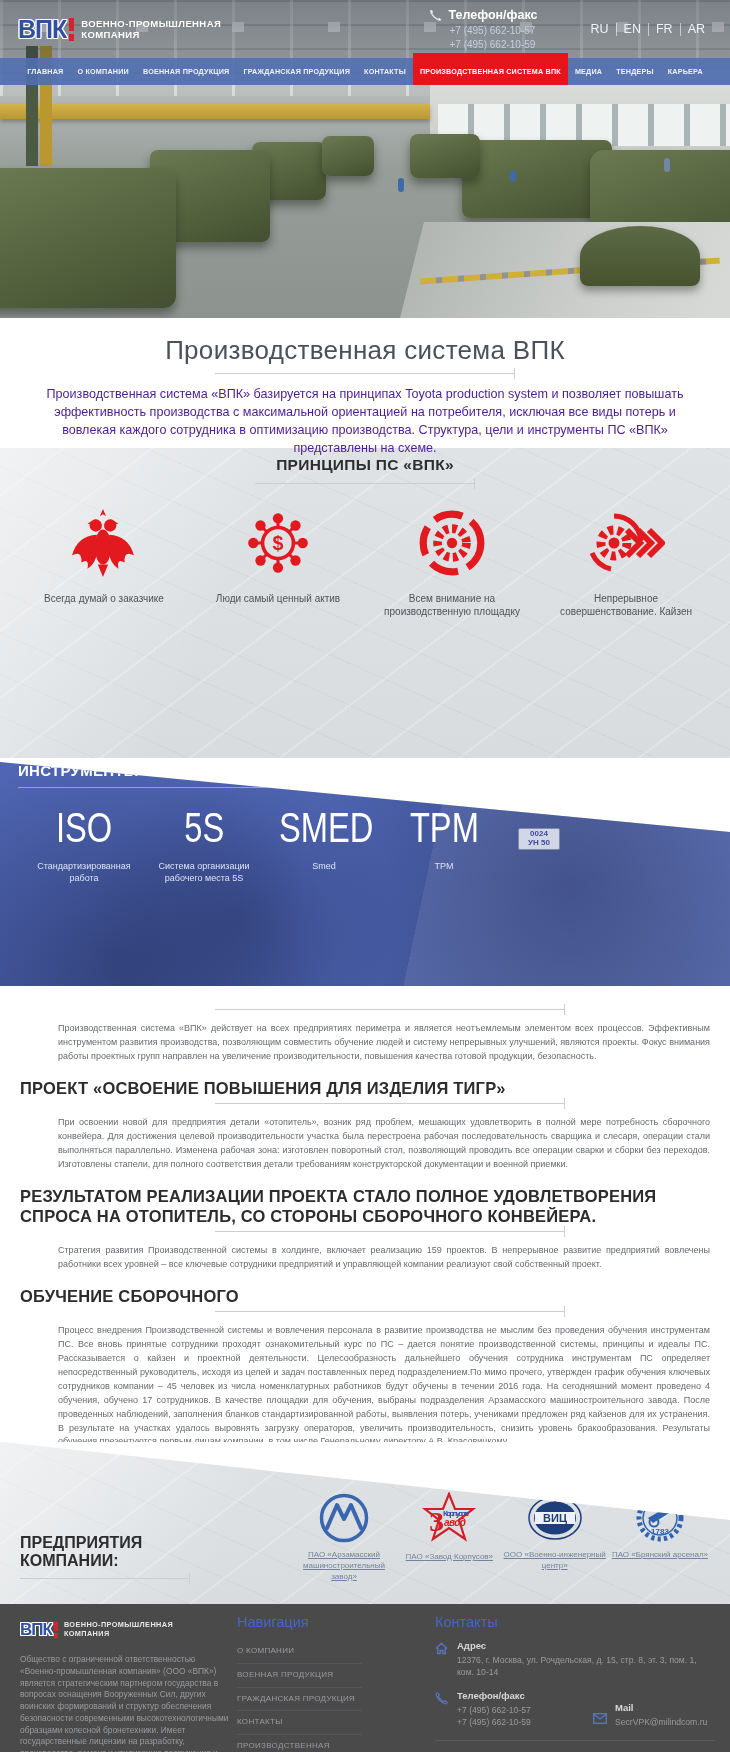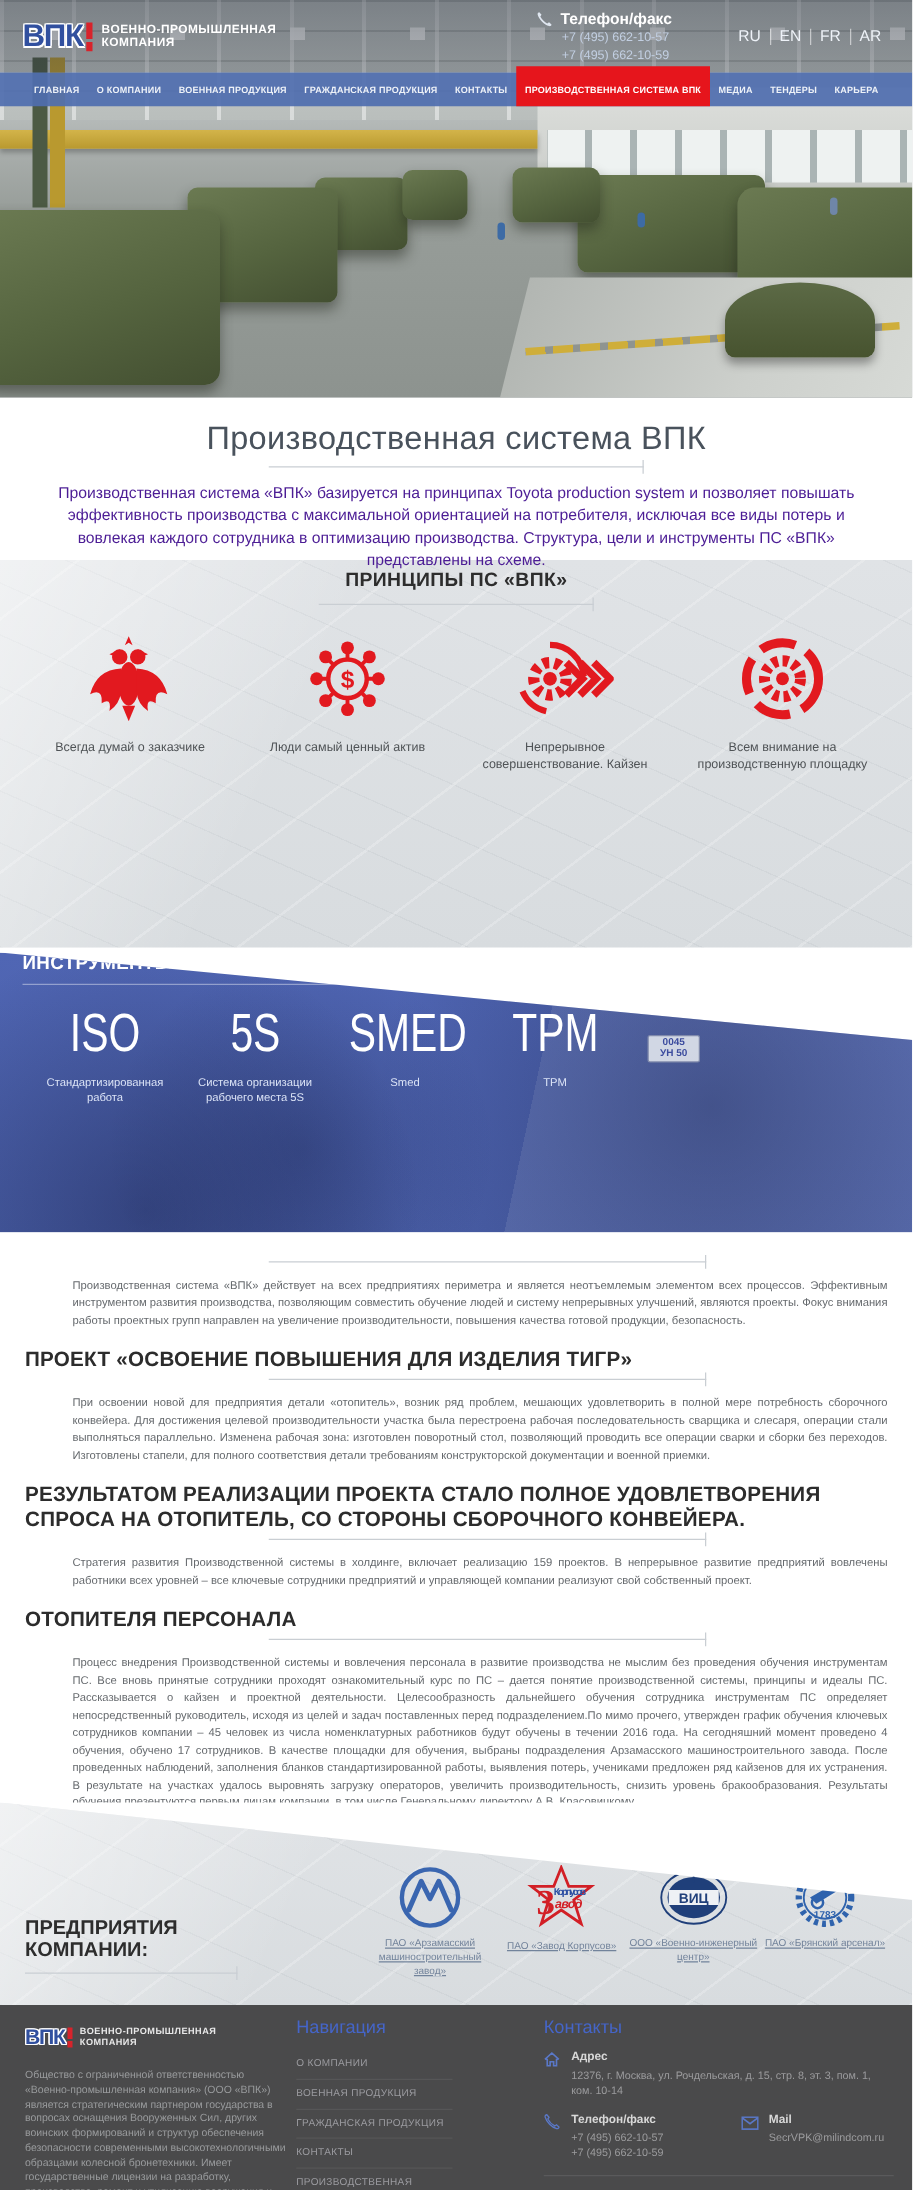--- a/index.html
+++ b/index.html
@@ -140,21 +140,21 @@
   .f-h { font-size:14.5px; color:#4565c8; margin-bottom:10px; font-weight:400; }
   .f-nav-item { font-size:8px; color:#9b9ba0; letter-spacing:.3px; padding:6px 0; border-bottom:1px solid #565657; line-height:1.35; cursor:pointer; }
   .f-nav-item:last-child { border-bottom:none; }
   .f-col-contacts { position:absolute; left:435px; top:10px; width:280px; }
   .c-row { display:flex; gap:8px; margin-bottom:12px; }
   .c-icon { width:14px; flex:none; padding-top:1px; }
   .c-label { font-size:9.5px; font-weight:bold; color:#d8d8d8; margin-bottom:3px; }
   .c-text { font-size:8.6px; line-height:1.4; color:#9b9b9d; }
   .c-pair { display:flex; }
   .c-pair .c-row { width:158px; margin-bottom:0; }
-  .c-pair .c-row.mail { width:auto; }
+  .c-pair .c-row.mail { width:auto;align-items:flex-end; }
   .c-divider { height:1px; background:#5a5a5b; margin:12px 0 10px; }
   .fb-wrap { position:relative; }
 </style>
 </head>
 <body>
 
 <div class="page">
 
   <div class="hero">
     <div class="hero-art">
@@ -265,45 +265,45 @@
               <circle cx="17" cy="17" r="5"></circle>
             <circle cx="34" cy="10" r="5"></circle>
               <circle cx="51" cy="17" r="5"></circle>
           </g>
           <circle cx="34" cy="34" r="15" fill="#dfe2e5" stroke="#e2191f" stroke-width="3.5"></circle>
           <text x="34" y="41" font-size="19" font-weight="bold" fill="#e2191f" text-anchor="middle" font-family="Liberation Sans, sans-serif">$</text>
         </svg>
         <div class="pr-label">Люди самый ценный актив</div>
       </div>
       <div class="pr-item">
+        <svg width="70" height="70" viewBox="0 0 68 68" fill="none" stroke="#e2191f">
+          <circle cx="34" cy="34" r="28" stroke-width="7" stroke-dasharray="28 10"></circle>
+          <circle cx="34" cy="34" r="14" stroke-width="8.5" stroke-dasharray="4.6 3.6"></circle>
+          <circle cx="34" cy="34" r="5" fill="#e2191f" stroke="none"></circle>
+        </svg>
+        <div class="pr-label">Всем внимание на производственную площадку</div>
+      </div>
+      <div class="pr-item">
         <svg width="78" height="70" viewBox="0 0 78 68" fill="none" stroke="#e2191f">
           <path d="M27 7 A27 27 0 0 1 54 32" stroke-width="5"></path>
           <path d="M5 44 A27 27 0 0 0 24 60" stroke-width="5"></path>
           <circle cx="27" cy="34" r="13" stroke-width="9" stroke-dasharray="5 4.2"></circle>
           <circle cx="27" cy="34" r="5.5" fill="#e2191f" stroke="none"></circle>
           <path d="M40 21 l13 13 -13 13" stroke-width="6"></path>
           <path d="M51 21 l13 13 -13 13" stroke-width="6"></path>
           <path d="M62 21 l13 13 -13 13" stroke-width="6"></path>
         </svg>
         <div class="pr-label">Непрерывное совершенствование. Кайзен</div>
       </div>
-      <div class="pr-item">
-        <svg width="70" height="70" viewBox="0 0 68 68" fill="none" stroke="#e2191f">
-          <circle cx="34" cy="34" r="28" stroke-width="7" stroke-dasharray="28 10"></circle>
-          <circle cx="34" cy="34" r="14" stroke-width="8.5" stroke-dasharray="4.6 3.6"></circle>
-          <circle cx="34" cy="34" r="5" fill="#e2191f" stroke="none"></circle>
-        </svg>
-        <div class="pr-label">Всем внимание на производственную площадку</div>
-      </div>
     </div>
   </section>
 
   <section class="instruments">
     <div class="plate">
-      <span>0045</span>
+      <span>0024</span>
       <span>УН 50</span>
     </div>
     <h2>ИНСТРУМЕНТЫ ПС «ВПК»</h2>
     <div class="rule ins-rule"></div>
     <div class="tools">
       <div class="tool">
         <span class="tool-abbr">ISO</span>
         <div class="tool-label">Стандартизированная работа</div>
       </div>
       <div class="tool">
@@ -326,21 +326,21 @@
     <p>Производственная система «ВПК» действует на всех предприятиях периметра и является неотъемлемым элементом всех процессов. Эффективным инструментом развития производства, позволяющим совместить обучение людей и систему непрерывных улучшений, являются проекты. Фокус внимания работы проектных групп направлен на увеличение производительности, повышения качества готовой продукции, безопасность.</p>
 
     <h3>ПРОЕКТ «ОСВОЕНИЕ ПОВЫШЕНИЯ ДЛЯ ИЗДЕЛИЯ ТИГР»</h3>
     <div class="rule h2rule"></div>
     <p>При освоении новой для предприятия детали «отопитель», возник ряд проблем, мешающих удовлетворить в полной мере потребность сборочного конвейера. Для достижения целевой производительности участка была перестроена рабочая последовательность сварщика и слесаря, операции стали выполняться параллельно. Изменена рабочая зона: изготовлен поворотный стол, позволяющий проводить все операции сварки и сборки без переходов. Изготовлены стапели, для полного соответствия детали требованиям конструкторской документации и военной приемки.</p>
 
     <h3>РЕЗУЛЬТАТОМ РЕАЛИЗАЦИИ ПРОЕКТА СТАЛО ПОЛНОЕ УДОВЛЕТВОРЕНИЯ СПРОСА НА ОТОПИТЕЛЬ, СО СТОРОНЫ СБОРОЧНОГО КОНВЕЙЕРА.</h3>
     <div class="rule h2rule"></div>
     <p>Стратегия развития Производственной системы в холдинге, включает реализацию 159 проектов. В непрерывное развитие предприятий вовлечены работники всех уровней – все ключевые сотрудники предприятий и управляющей компании реализуют свой собственный проект.</p>
 
-    <h3>ОТОПИТЕЛЯ ПЕРСОНАЛА</h3>
+    <h3>ОБУЧЕНИЕ СБОРОЧНОГО</h3>
     <div class="rule h2rule"></div>
     <p>Процесс внедрения Производственной системы и вовлечения персонала в развитие производства не мыслим без проведения обучения инструментам ПС. Все вновь принятые сотрудники проходят ознакомительный курс по ПС – дается понятие производственной системы, принципы и идеалы ПС. Рассказывается о кайзен и проектной деятельности. Целесообразность дальнейшего обучения сотрудника инструментам ПС определяет непосредственный руководитель, исходя из целей и задач поставленных перед подразделением.По мимо прочего, утвержден график обучения ключевых сотрудников компании – 45 человек из числа номенклатурных работников будут обучены в течении 2016 года. На сегодняшний момент проведено 4 обучения, обучено 17 сотрудников. В качестве площадки для обучения, выбраны подразделения Арзамасского машиностроительного завода. После проведенных наблюдений, заполнения бланков стандартизированной работы, выявления потерь, учениками предложен ряд кайзенов для их устранения. В результате на участках удалось выровнять загрузку операторов, увеличить производительность, снизить уровень бракообразования. Результаты обучения презентуются первым лицам компании, в том числе Генеральному директору А.В. Красовицкому.</p>
   </section>
 
   <section class="companies gray-texture">
     <div class="companies-inner">
       <div class="comp-head">
         <h2>ПРЕДПРИЯТИЯ КОМПАНИИ:</h2>
         <div class="rule comp-rule"></div>
       </div>

